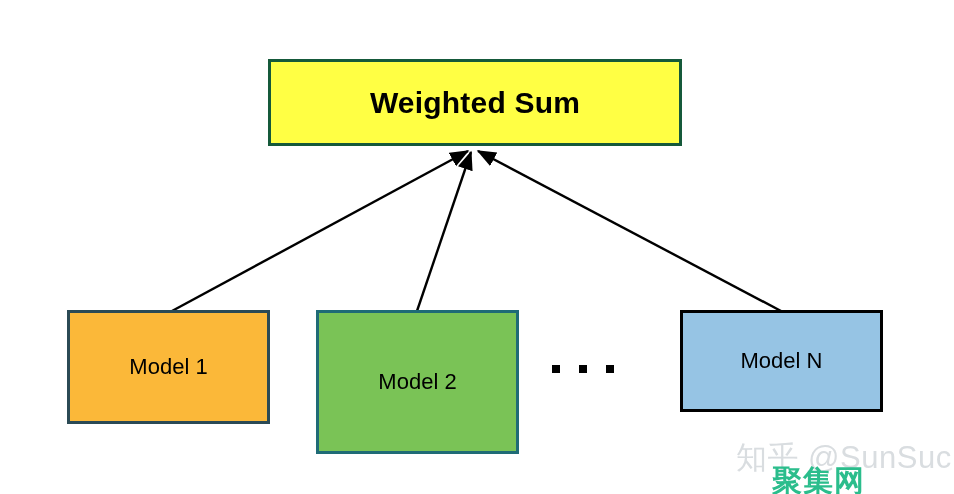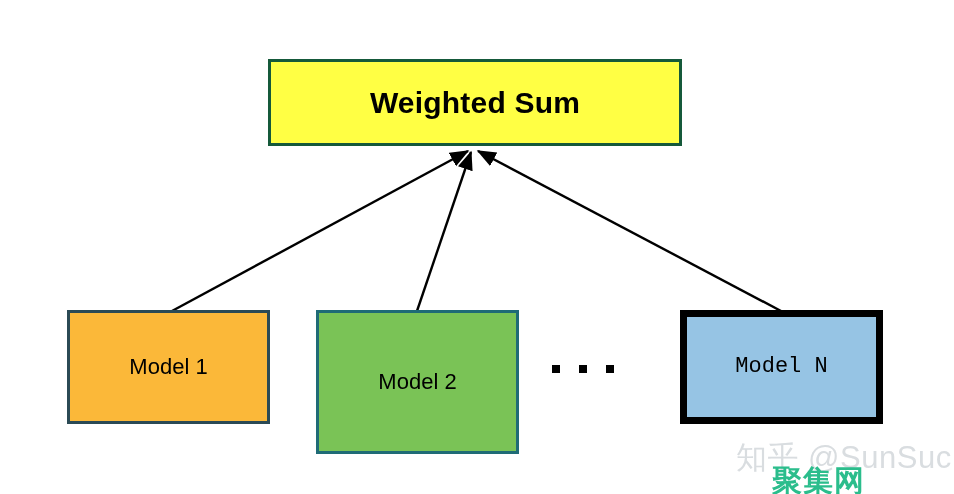--- a/index.html
+++ b/index.html
@@ -63,24 +63,23 @@
     top: 310px;
     width: 203px;
     height: 144px;
     background: #7ac356;
     border: 3px solid #1f6b76;
   }
   #node-model-n {
     left: 680px;
     top: 310px;
     width: 203px;
-    height: 114px;
+    height: 102px;
     background: #96c4e4;
-    border: 7px solid #000000;
-    font-family: Liberation Mono, monospace;
+    border: 3px solid #000000;
   }
   .node-model .node-label {
     font-size: 22px;
     font-weight: normal;
   }
   #ellipsis {
     position: absolute;
     left: 552px;
     top: 352px;
     width: 62px;

